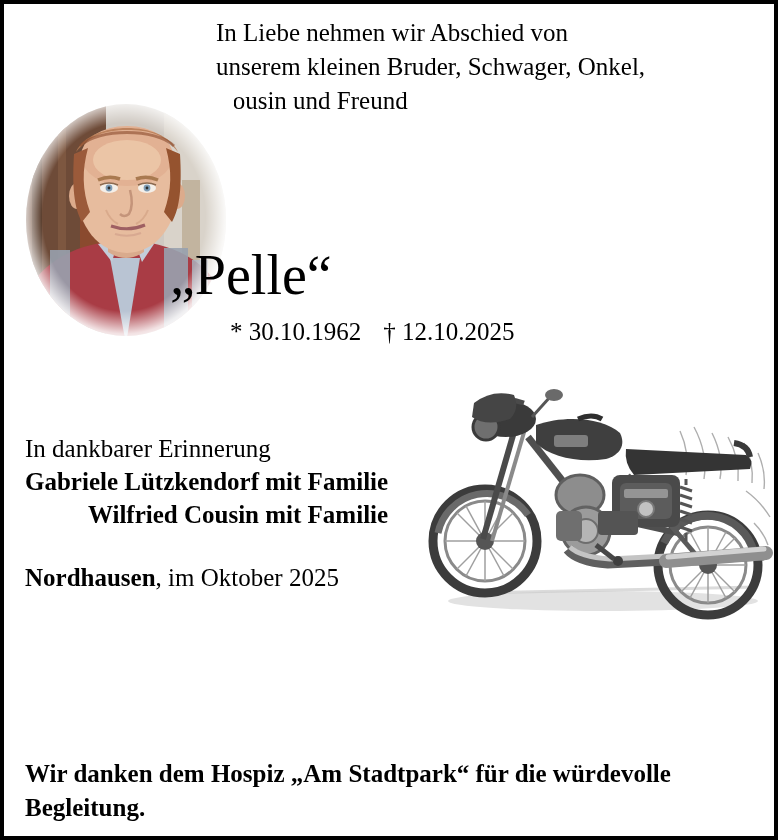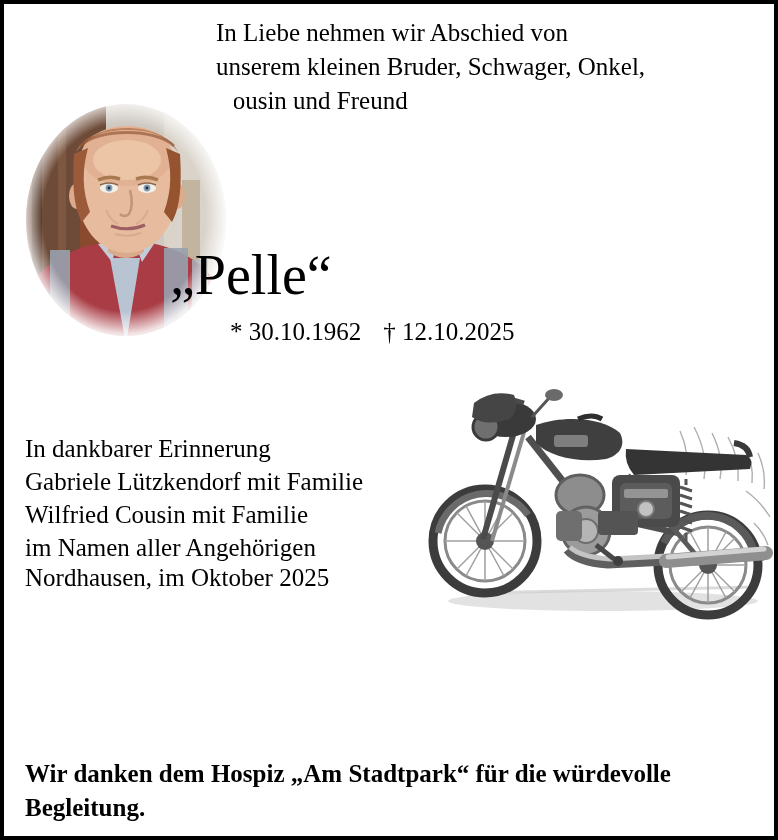--- a/index.html
+++ b/index.html
@@ -8,21 +8,21 @@
     width: 778px;
     height: 840px;
     box-sizing: border-box;
     background: #ffffff;
     border: 4px solid #000000;
     color: #000000;
     font-family: "Liberation Serif", serif;
     overflow: hidden;
   }
   .pre { white-space: pre-line; }
-  .bold { font-weight: normal; }
+  .bold { font-weight: bold; text-align: right; }
 
   .farewell {
     position: absolute;
     left: 212px; top: 12px;
     width: 520px;
     font-size: 25px;
     line-height: 34px;
   }
   .photo {
     position: absolute;
@@ -167,21 +167,20 @@
 
   <div class="dates">
     <span>* 30.10.1962</span>
     <span>† 12.10.2025</span>
   </div>
 
   <div class="memorial">
     <div>In dankbarer Erinnerung</div>
     <div class="bold">Gabriele Lützkendorf mit Familie</div>
     <div class="bold">Wilfried Cousin mit Familie</div>
-    <div class="bold">im Namen aller Angehörigen</div>
   </div>
 
   <div class="place-line"><span class="bold">Nordhausen</span><span>, im Oktober 2025</span></div>
 
   <div class="moto">
     <svg width="350" height="240" viewBox="0 0 350 240">
 
       <ellipse cx="175" cy="218" rx="155" ry="10" fill="#e2e2e2"></ellipse>
       <path d="M 40,210 L 330,204" stroke="#cccccc" stroke-width="3" opacity="0.7"></path>
 

